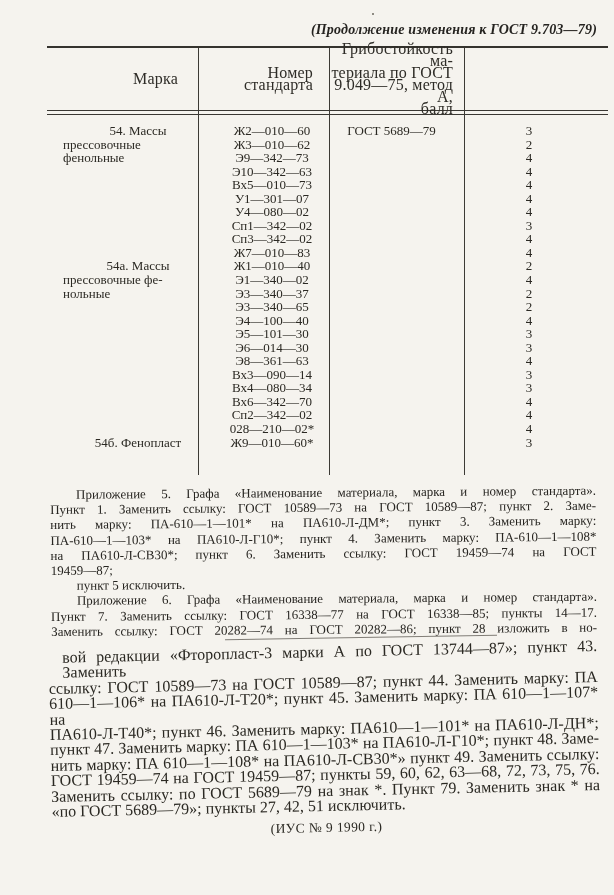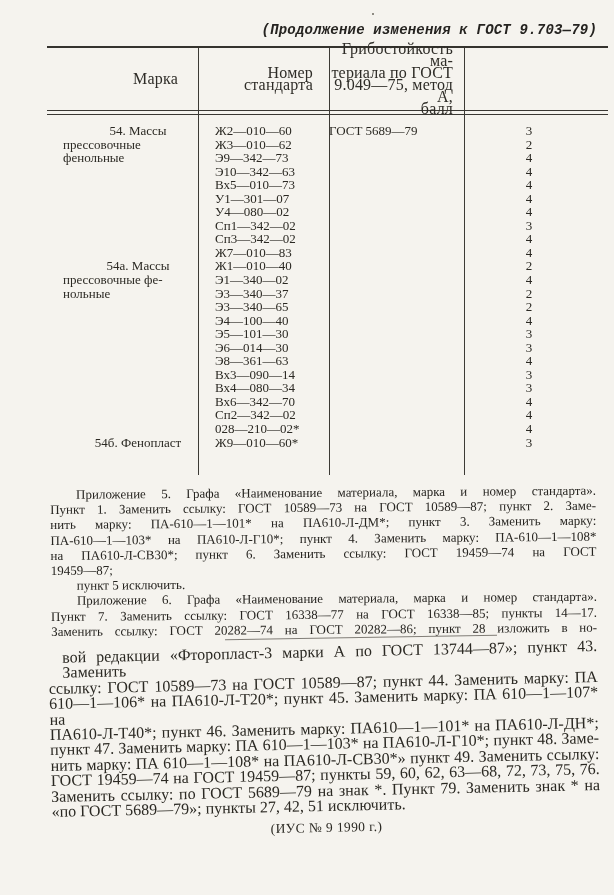--- a/index.html
+++ b/index.html
@@ -8,21 +8,21 @@
     width: 614px; height: 895px;
     background: #f5f3ee;
     font-family: "Liberation Serif", "DejaVu Serif", serif;
     color: #2b2923;
     overflow: hidden;
   }
   
   .cont-note {
     position: absolute; top: 22px; right: 17px;
     font-size: 14px; font-weight: bold; font-style: italic;
-    letter-spacing: 0.2px; color: #252320; font-family: Liberation Mono, monospace;
+    letter-spacing: 0.2px; color: #252320;
   }
   
   .gost-table {
     position: absolute; left: 47px; top: 46px;
     width: 561px; height: 427px;
     border-top: 2px solid #35332e;
   }
   .vline { position: absolute; top: 0; bottom: 0; width: 1.4px; background: #3c3a35; }
   .v1 { left: 151px; } .v2 { left: 282px; } .v3 { left: 417px; }
   .thead { display: flex; height: 62px; align-items: center; }
@@ -33,22 +33,22 @@
   .th1 { width: 151px; } .th2 { width: 131px; } .th3 { width: 135px; } .th4 { width: 144px; padding: 0 4px; box-sizing: border-box; }
   .dblrule { height: 3px; border-top: 1.1px solid #3a3833; border-bottom: 1.1px solid #3a3833; }
   .tbody { padding-top: 9px; }
   .trow { display: flex; height: 13.55px; }
   .cell {
     font-size: 13px; line-height: 13.55px; white-space: nowrap;
     box-sizing: border-box; color: #2b2923;
   }
   .c1 { width: 151px; padding-left: 16px; }
   .c1.num { padding-left: 31px; text-align: center; }
-  .c2 { width: 131px; padding-left: 17px; }
-  .c3 { width: 135px; padding-right: 10px; }
+  .c2 { width: 131px; padding-left: 17px; text-align: center; }
+  .c3 { width: 135px; text-align: center; padding-right: 10px; }
   .c4 { width: 144px; text-align: center; padding-right: 14px; }
   
   .text-block {
     position: absolute; left: 50px; width: 546px;
     font-size: 13px; color: #272521;
   }
   .block1 { top: 487px; transform: rotate(-0.45deg); transform-origin: left top; }
   .block2-wrap { position: absolute; left: 48px; top: 650px; width: 549px;
     transform: rotate(-1.25deg); transform-origin: left top; }
   .tline { line-height: 15.2px; white-space: nowrap; }

